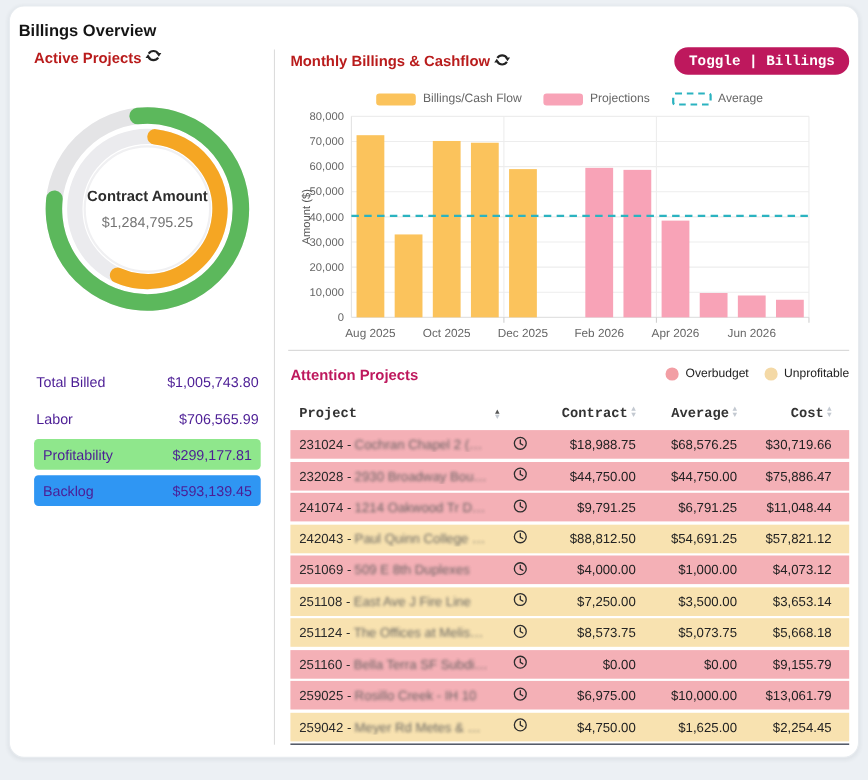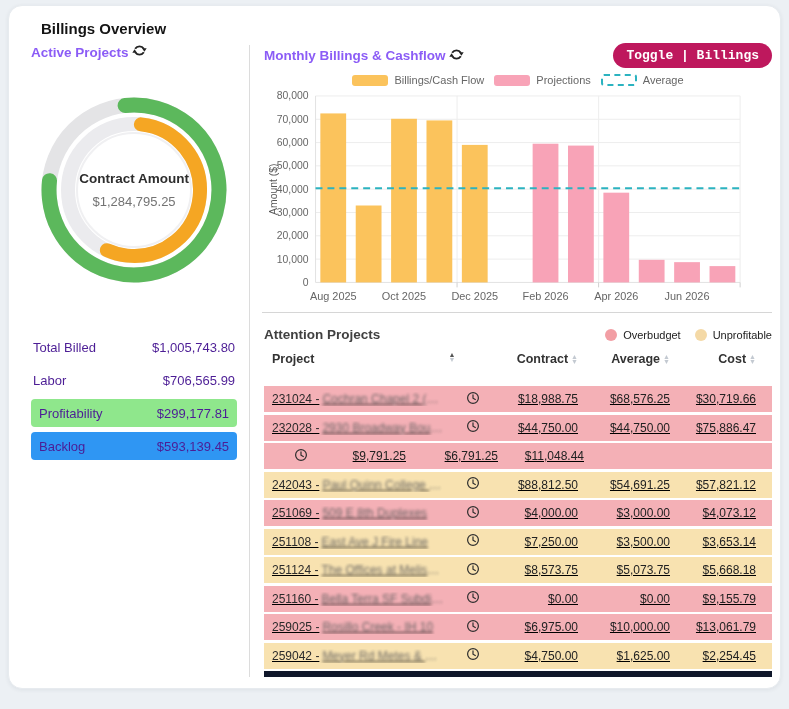--- a/index.html
+++ b/index.html
@@ -1,68 +1,68 @@
 <!DOCTYPE html>
 <html><head>
 <meta charset="utf-8">
 <style>
   html,body{margin:0;padding:0;width:789px;height:709px;overflow:hidden;
     background:#ecf0f4;font-family:"Liberation Sans",sans-serif;}
   .card{position:absolute;left:8px;top:5px;width:773px;height:684px;background:#fff;
     border-radius:14px;border:1px solid #e7ebef;box-shadow:0 1px 4px rgba(30,40,60,.07);
     box-sizing:border-box;padding:12px 0 0 0;}
-  .card-title{font-size:15px;font-weight:bold;color:#141414;margin:2px 0 4px 32px;}
+  .card-title{font-size:15px;font-weight:bold;color:#141414;margin:2px 0 4px 8px;}
   .columns{display:flex;align-items:stretch;height:636px;}
   .left-col{width:262px;box-sizing:border-box;padding:2px 12px 0 22px;}
   .v-divider{width:1px;background:#dcdcdc;margin-top:4px;}
   .right-col{flex:1;box-sizing:border-box;padding:2px 8px 0 14px;display:flex;flex-direction:column;}
 
-  .section-head{display:flex;align-items:center;gap:3px;font-size:13.5px;font-weight:bold;color:#8b5cf6;}
+  .section-head{display:flex;align-items:center;gap:3px;font-size:13.5px;font-weight:bold;color:#b91c1c;}
   .refresh-btn{background:none;border:none;padding:0;cursor:pointer;display:flex;align-items:center;}
 
   
   .donut-wrap{position:relative;width:206px;height:206px;margin:26px auto 0 auto;}
   .donut-center{position:absolute;left:50%;top:50%;transform:translate(-50%,-50%);
     text-align:center;width:120px;}
   .donut-center .lbl{font-size:13.5px;font-weight:bold;color:#2d2d2d;margin-bottom:8px;}
   .donut-center .val{font-size:13px;color:#737373;}
 
   
   .stats{margin-top:40px;}
   .stat-row{display:flex;justify-content:space-between;align-items:center;height:28px;
     margin-bottom:5px;border-radius:4px;padding:0 8px;font-size:13px;color:#4c1d95;}
   .stat-row.plain{padding:0 2px;}
 
   
   .chart-head{display:flex;align-items:center;justify-content:space-between;margin-top:0;}
   .toggle-btn{background:#be185d;color:#fff;border:none;border-radius:14px;
     padding:5px 13px;font-size:13px;font-weight:bold;cursor:pointer;font-family:Liberation Mono, monospace;}
-  .chart-legend{display:flex;justify-content:center;align-items:center;gap:10px;margin-top:6px;}
+  .chart-legend{display:flex;justify-content:center;align-items:center;gap:20px;margin-top:16px;}
   .legend-item{display:flex;align-items:center;gap:6px;font-size:11px;color:#666;cursor:pointer;}
   .legend-swatch{width:36px;height:11px;border-radius:3px;}
   .legend-swatch.dashed{box-sizing:border-box;background:#fff;border:2px dashed #2bb3c0;width:36px;height:12px;}
   #barchart{display:block;margin-top:2px;}
 
   .h-divider{height:1px;background:#d6d6d6;margin:4px 0 0 -2px;}
 
   
   .att-head{display:flex;align-items:center;justify-content:space-between;margin-top:14px;}
-  .att-title{font-size:13.5px;font-weight:bold;color:#404040;}
+  .att-title{font-size:13.5px;font-weight:bold;color:#be185d;}
   .att-legend{display:flex;align-items:flex-end;gap:14px;}
   .att-legend .legend-item{font-size:11px;color:#222;cursor:default;}
   .dot{width:12px;height:12px;border-radius:50%;}
 
-  .t-header{display:flex;align-items:flex-start;height:26px;margin:10px 0 8px 0;
-    padding:0 16px 0 8px;font-size:12.5px;font-weight:bold;color:#333;}
+  .t-header{display:flex;align-items:flex-end;height:26px;margin:10px 0 8px 0;
+    padding:0 16px 0 8px;font-size:12.5px;font-weight:bold;color:#333;font-family:Liberation Mono, monospace;}
   .t-rows{}
   .t-row{display:flex;align-items:center;height:26px;margin-bottom:2.5px;
     padding:0 16px 0 8px;font-size:12px;color:#222;cursor:pointer;}
   .t-row.overbudget{background:#f4b0b6;}
   .t-row.unprofitable{background:#f8e2b0;}
-  .t-rows{border-bottom:6px solid #0f172a;text-decoration:underline;}
+  .t-rows{border-bottom:1px solid #0f172a;}
 
   .col-project{width:172px;display:flex;align-items:center;white-space:nowrap;overflow:hidden;}
   .col-sort{width:16px;display:flex;justify-content:center;}
   .col-clock{width:26px;display:flex;justify-content:center;align-items:center;}
   .col-money{width:92px;text-align:right;justify-content:flex-end;display:flex;align-items:center;gap:3px;}
   .proj-id{color:#2a2a2a;}
   .proj-name{color:#5a5a5a;filter:blur(1.5px);opacity:.9;margin-left:3px;overflow:hidden;
     text-overflow:ellipsis;white-space:nowrap;}
   .sort-stack{display:inline-flex;flex-direction:column;line-height:5px;font-size:7px;}
   .sort-up{color:#c3c9d1;} .sort-down{color:#c3c9d1;}
@@ -288,20 +288,24 @@
           <circle cx="7" cy="7" r="5.4" fill="none" stroke="#2d2d2d" stroke-width="1.2"></circle>
           <path d="M7 3.9 V7.2 L9.3 8.5" fill="none" stroke="#2d2d2d" stroke-width="1.2" stroke-linecap="round"></path>
         </svg>
       </span>
     </div>
     <div class="col-money">$44,750.00</div>
     <div class="col-money">$44,750.00</div>
     <div class="col-money" style="width:86px">$75,886.47</div>
   </div>
           <div class="t-row overbudget">
+    <div class="col-project">
+      <span class="proj-id">241074 -</span>
+      <span class="proj-name">1214 Oakwood Tr Drain...</span>
+    </div>
     <div class="col-sort"></div>
     <div class="col-clock">
       <span>
         <svg width="14" height="14" viewBox="0 0 14 14">
           <circle cx="7" cy="7" r="5.4" fill="none" stroke="#2d2d2d" stroke-width="1.2"></circle>
           <path d="M7 3.9 V7.2 L9.3 8.5" fill="none" stroke="#2d2d2d" stroke-width="1.2" stroke-linecap="round"></path>
         </svg>
       </span>
     </div>
     <div class="col-money">$9,791.25</div>
@@ -334,21 +338,21 @@
     <div class="col-sort"></div>
     <div class="col-clock">
       <span>
         <svg width="14" height="14" viewBox="0 0 14 14">
           <circle cx="7" cy="7" r="5.4" fill="none" stroke="#2d2d2d" stroke-width="1.2"></circle>
           <path d="M7 3.9 V7.2 L9.3 8.5" fill="none" stroke="#2d2d2d" stroke-width="1.2" stroke-linecap="round"></path>
         </svg>
       </span>
     </div>
     <div class="col-money">$4,000.00</div>
-    <div class="col-money">$3,000.00</div>
+    <div class="col-money">$1,000.00</div>
     <div class="col-money" style="width:86px">$4,073.12</div>
   </div>
           <div class="t-row unprofitable">
     <div class="col-project">
       <span class="proj-id">251108 -</span>
       <span class="proj-name">East Ave J Fire Line</span>
     </div>
     <div class="col-sort"></div>
     <div class="col-clock">
       <span>

